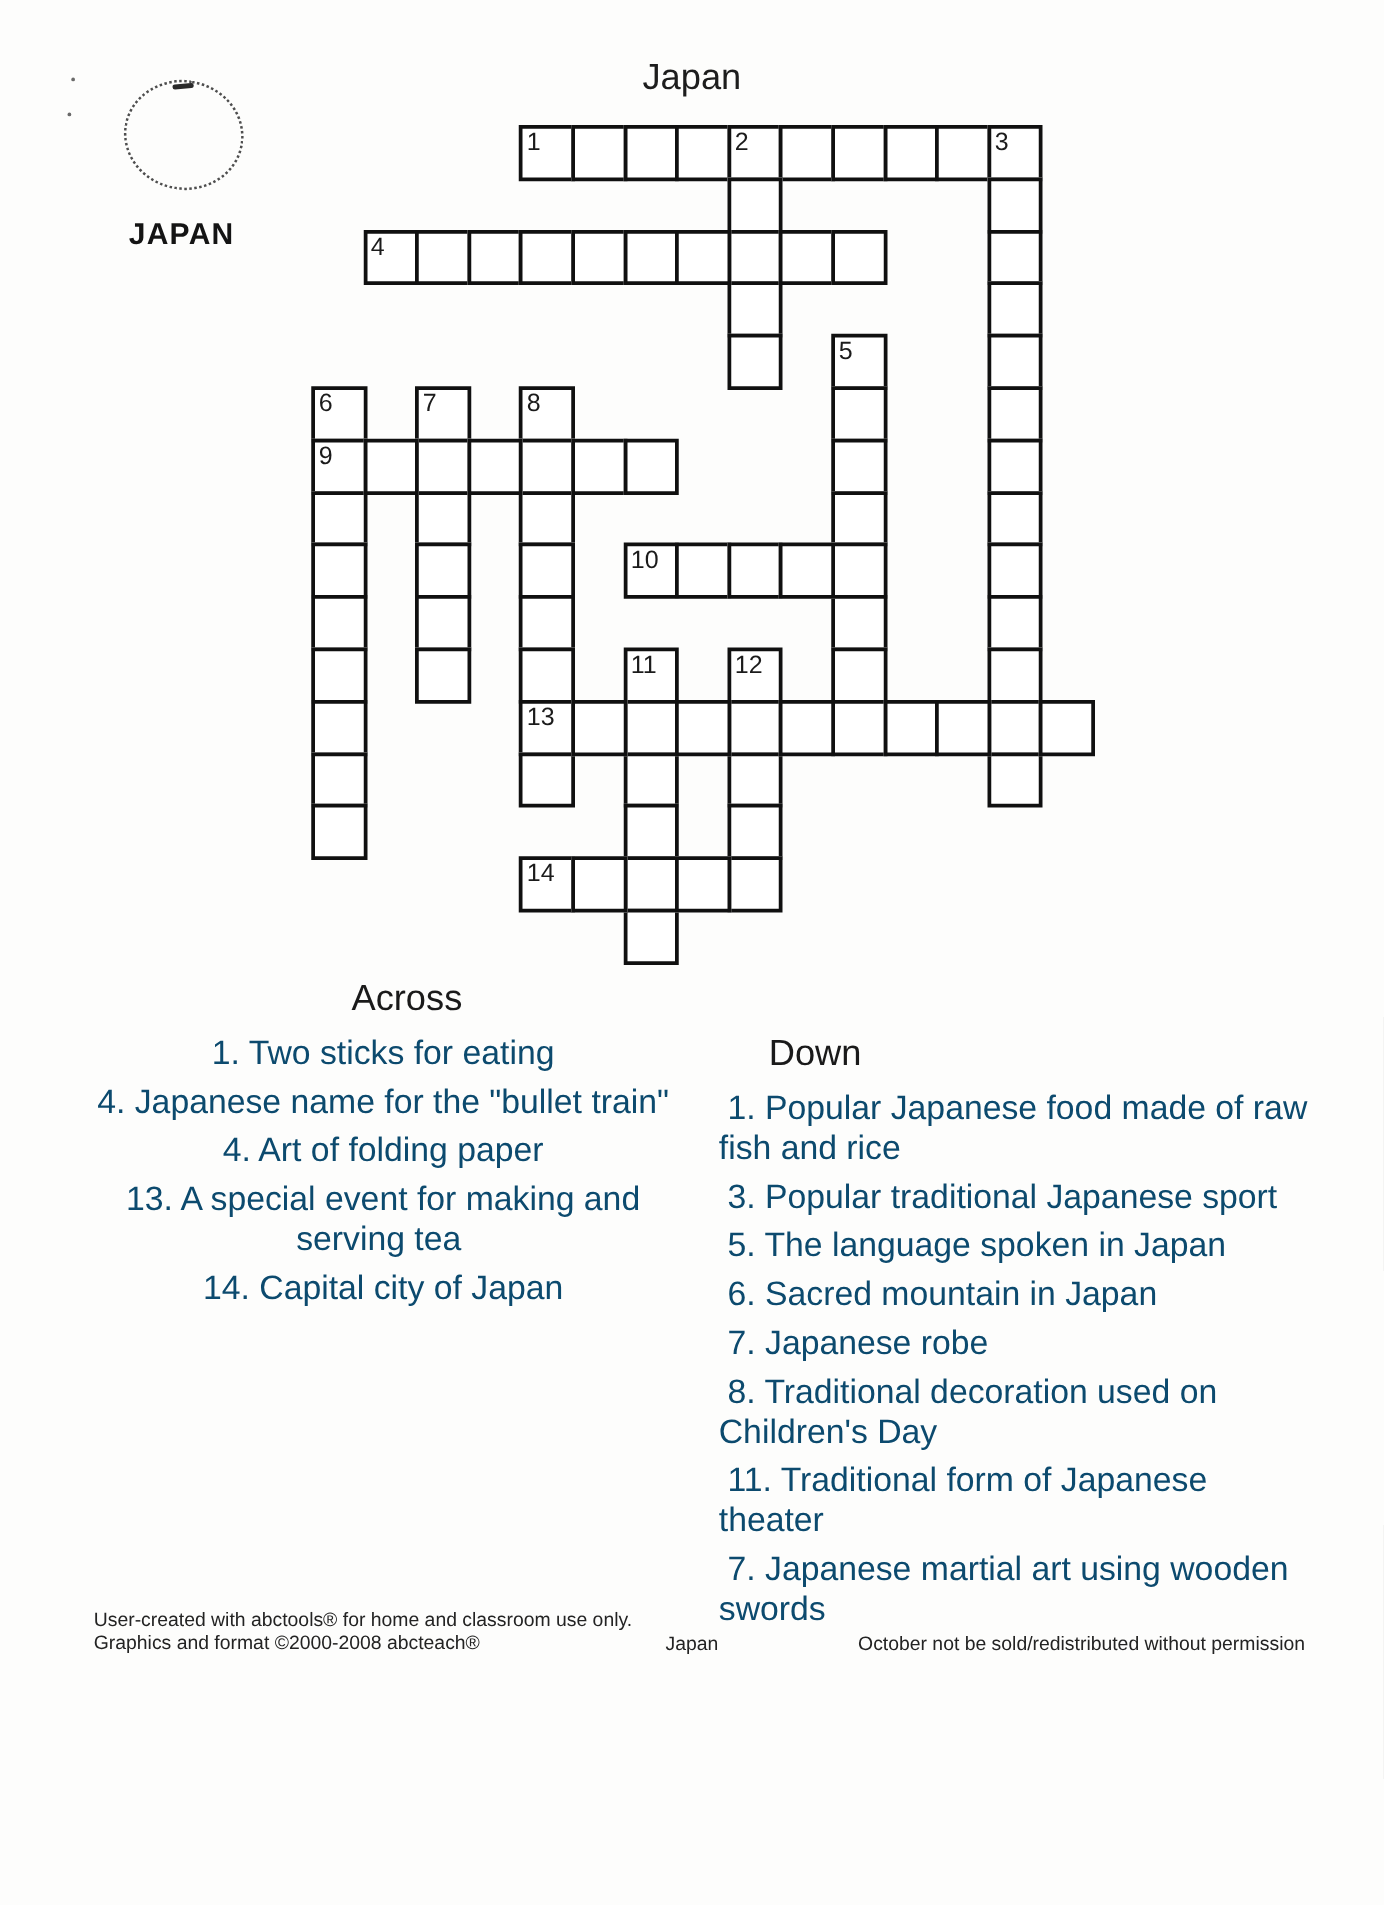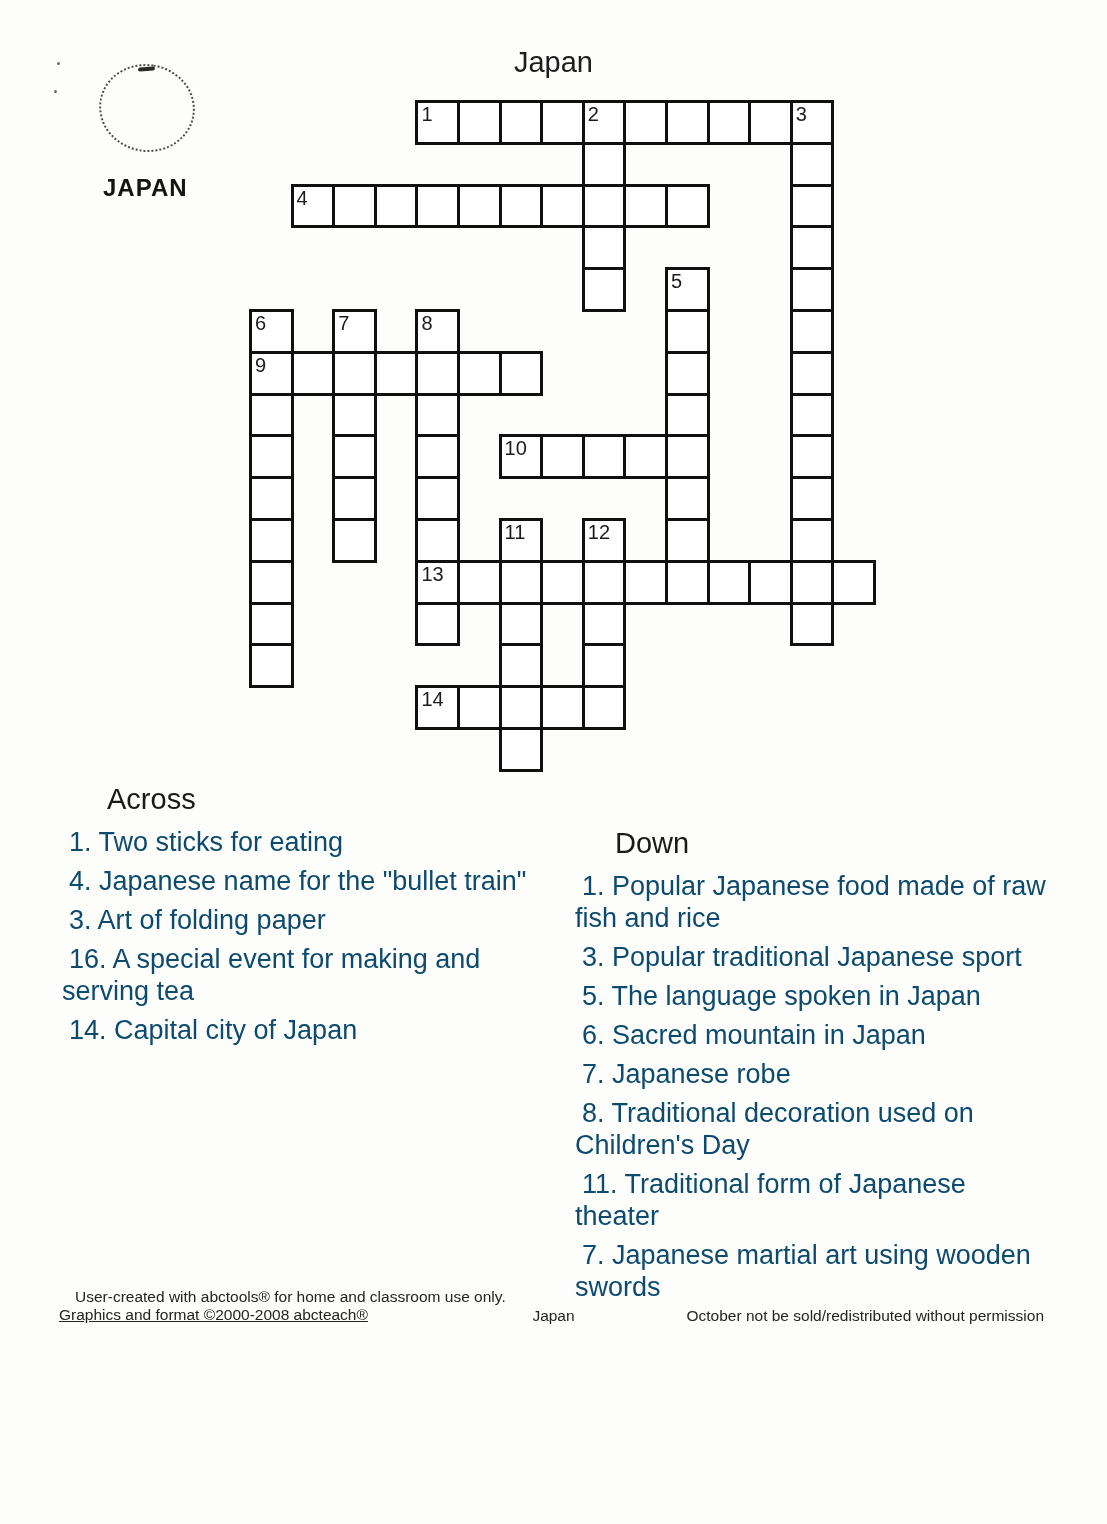--- a/index.html
+++ b/index.html
@@ -34,34 +34,34 @@
   .cell {
     position:absolute; width:44.6px; height:44.8px;
     border:3px solid #101010; background:#ffffff; box-sizing:border-box;
   }
   .cellnum {
     position:absolute; top:0px; left:3px;
     font-size:20px; line-height:1.1; color:#1b1b1b;
   }
   
   .clue-col { position:absolute; top:783px; width:482px; }
-  .clue-col.across { left:62px; }
+  .clue-col.across { left:62px;text-align:center; }
   .clue-col.down   { left:575px; }
   .clue-heading {
     font-size:29px; font-weight:400; margin:0 0 10px 45px; color:#1a1a1a;
   }
   .clue-col.down .clue-heading { margin-left:40px;margin-top:44px; }
   .clue {
     font-size:27px; line-height:32px; margin:0 0 7px 0;
     text-indent:7px; color:#0c4a6e;
   }
   
   .footer-line { position:absolute; font-size:15.5px; color:#232323; }
   .f1 { left:75px; top:1288px; }
-  .f2l { left:59px; top:1306px;text-decoration:underline; }
+  .f2l { left:75px; top:1306px; }
   .f2c { left:0; right:0; top:1307px; text-align:center; }
   .f2r { right:63px; top:1307px; }
 </style>
 </head>
 <body>
 
 <div class="page">
 
   <div class="title">Japan</div>
 
@@ -194,22 +194,22 @@
       </div>
       <div class="cell" style="left: 457px; top: 685.2px;"></div>
       <div class="cell" style="left: 540.2px; top: 685.2px;"></div>
     </div>
 
   <div class="clue-col across">
     <h2 class="clue-heading">Across</h2>
     <div>
         <p class="clue">1. Two sticks for eating</p>
         <p class="clue">4. Japanese name for the "bullet train"</p>
-        <p class="clue">3. Art of folding paper</p>
-        <p class="clue">16. A special event for making and serving tea</p>
+        <p class="clue">4. Art of folding paper</p>
+        <p class="clue">13. A special event for making and serving tea</p>
         <p class="clue">14. Capital city of Japan</p>
       </div>
   </div>
 
   <div class="clue-col down">
     <h2 class="clue-heading">Down</h2>
     <div>
         <p class="clue">1. Popular Japanese food made of raw fish and rice</p>
         <p class="clue">3. Popular traditional Japanese sport</p>
         <p class="clue">5. The language spoken in Japan</p>

